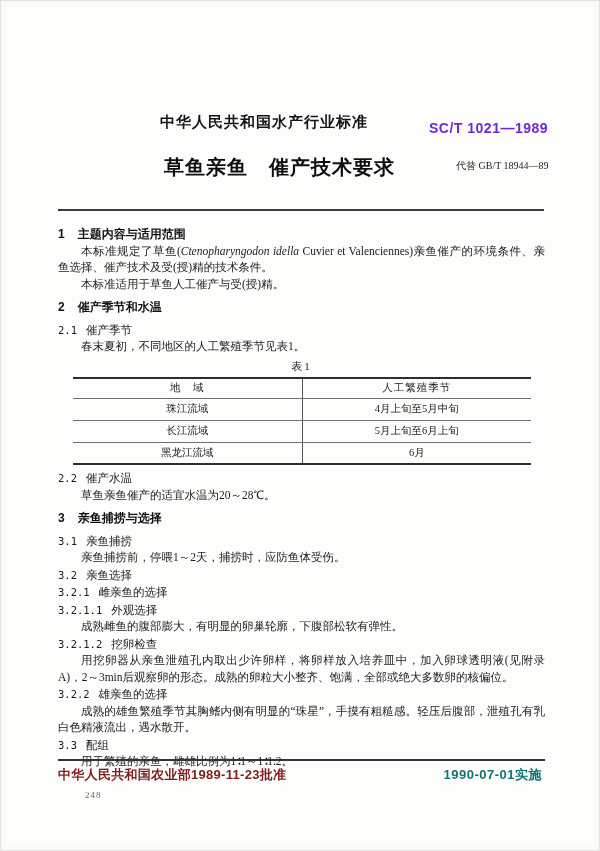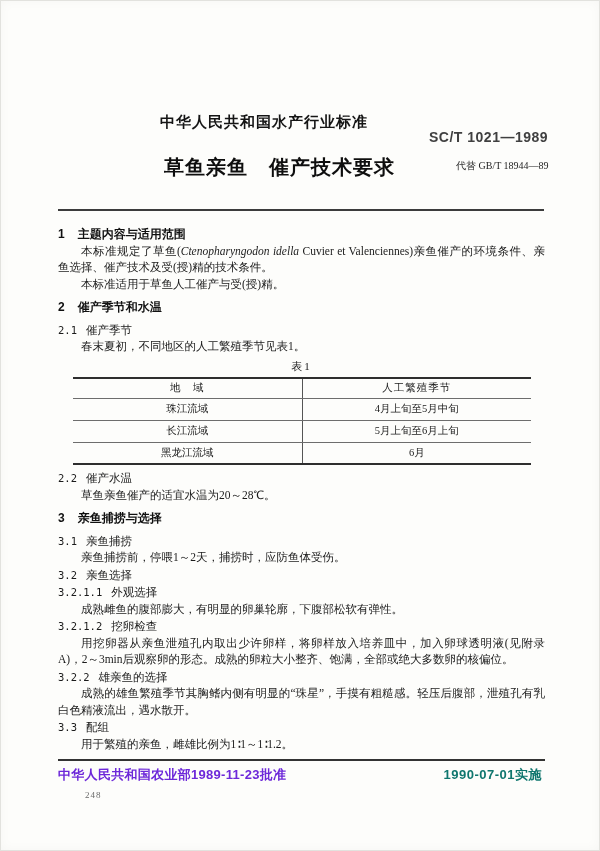--- a/index.html
+++ b/index.html
@@ -16,21 +16,21 @@
   }
   
   .publisher {
     position:absolute; left:159px; top:112px;
     font-family:"Liberation Sans", sans-serif;
     font-weight:bold; font-size:15px; letter-spacing:1px; color:#151515;
   }
   .std-code {
     position:absolute; left:428px; top:119px;
     font-family:"Liberation Sans", sans-serif;
-    font-weight:bold; font-size:14px; letter-spacing:0.5px; color:#404040;margin-top:9px;
+    font-weight:bold; font-size:14px; letter-spacing:0.5px; color:#6d28d9;
   }
   .doc-title {
     position:absolute; left:163px; top:153px;
     font-family:"Liberation Sans", sans-serif;
     font-weight:bold; font-size:20px; letter-spacing:1px; color:#0e0e0e;
   }
   .supersedes {
     position:absolute; left:455px; top:158px;
     font-size:10px; color:#242424;
   }
@@ -75,21 +75,21 @@
   table.t1 .c1 { width:50%; border-right:1px solid #555; }
   .after-table { margin-top:5px; }
   
   .rule-bottom {
     position:absolute; left:57px; top:758px; width:487px; height:2px;
     background:#333;
   }
   .approval {
     position:absolute; left:57px; top:765px;
     font-family:"Liberation Sans", sans-serif;
-    font-weight:bold; font-size:13px; color:#6d28d9; letter-spacing:0.3px;
+    font-weight:bold; font-size:13px; color:#7f1d1d; letter-spacing:0.3px;
   }
   .implementation {
     position:absolute; right:57px; top:765px;
     font-family:"Liberation Sans", sans-serif;
     font-weight:bold; font-size:13px; color:#0f766e; letter-spacing:0.5px;
   }
   .page-num {
     position:absolute; left:84px; top:789px;
     font-size:9px; color:#6a6a6a; letter-spacing:1px;
   }
@@ -153,20 +153,23 @@
     </div>
     <div class="h-sub" style="margin-top:6px;">
       <span class="num">3.1</span><span>亲鱼捕捞</span>
     </div>
     <p class="body-p">亲鱼捕捞前，停喂1～2天，捕捞时，应防鱼体受伤。</p>
 
     <div class="h-sub">
       <span class="num">3.2</span><span>亲鱼选择</span>
     </div>
     <div class="h-sub">
+      <span class="num">3.2.1</span><span>雌亲鱼的选择</span>
+    </div>
+    <div class="h-sub">
       <span class="num">3.2.1.1</span><span>外观选择</span>
     </div>
     <p class="body-p">成熟雌鱼的腹部膨大，有明显的卵巢轮廓，下腹部松软有弹性。</p>
 
     <div class="h-sub">
       <span class="num">3.2.1.2</span><span>挖卵检查</span>
     </div>
     <p class="body-p">用挖卵器从亲鱼泄殖孔内取出少许卵样，将卵样放入培养皿中，加入卵球透明液(见附录A)，2～3min后观察卵的形态。成熟的卵粒大小整齐、饱满，全部或绝大多数卵的核偏位。</p>
 
     <div class="h-sub">

